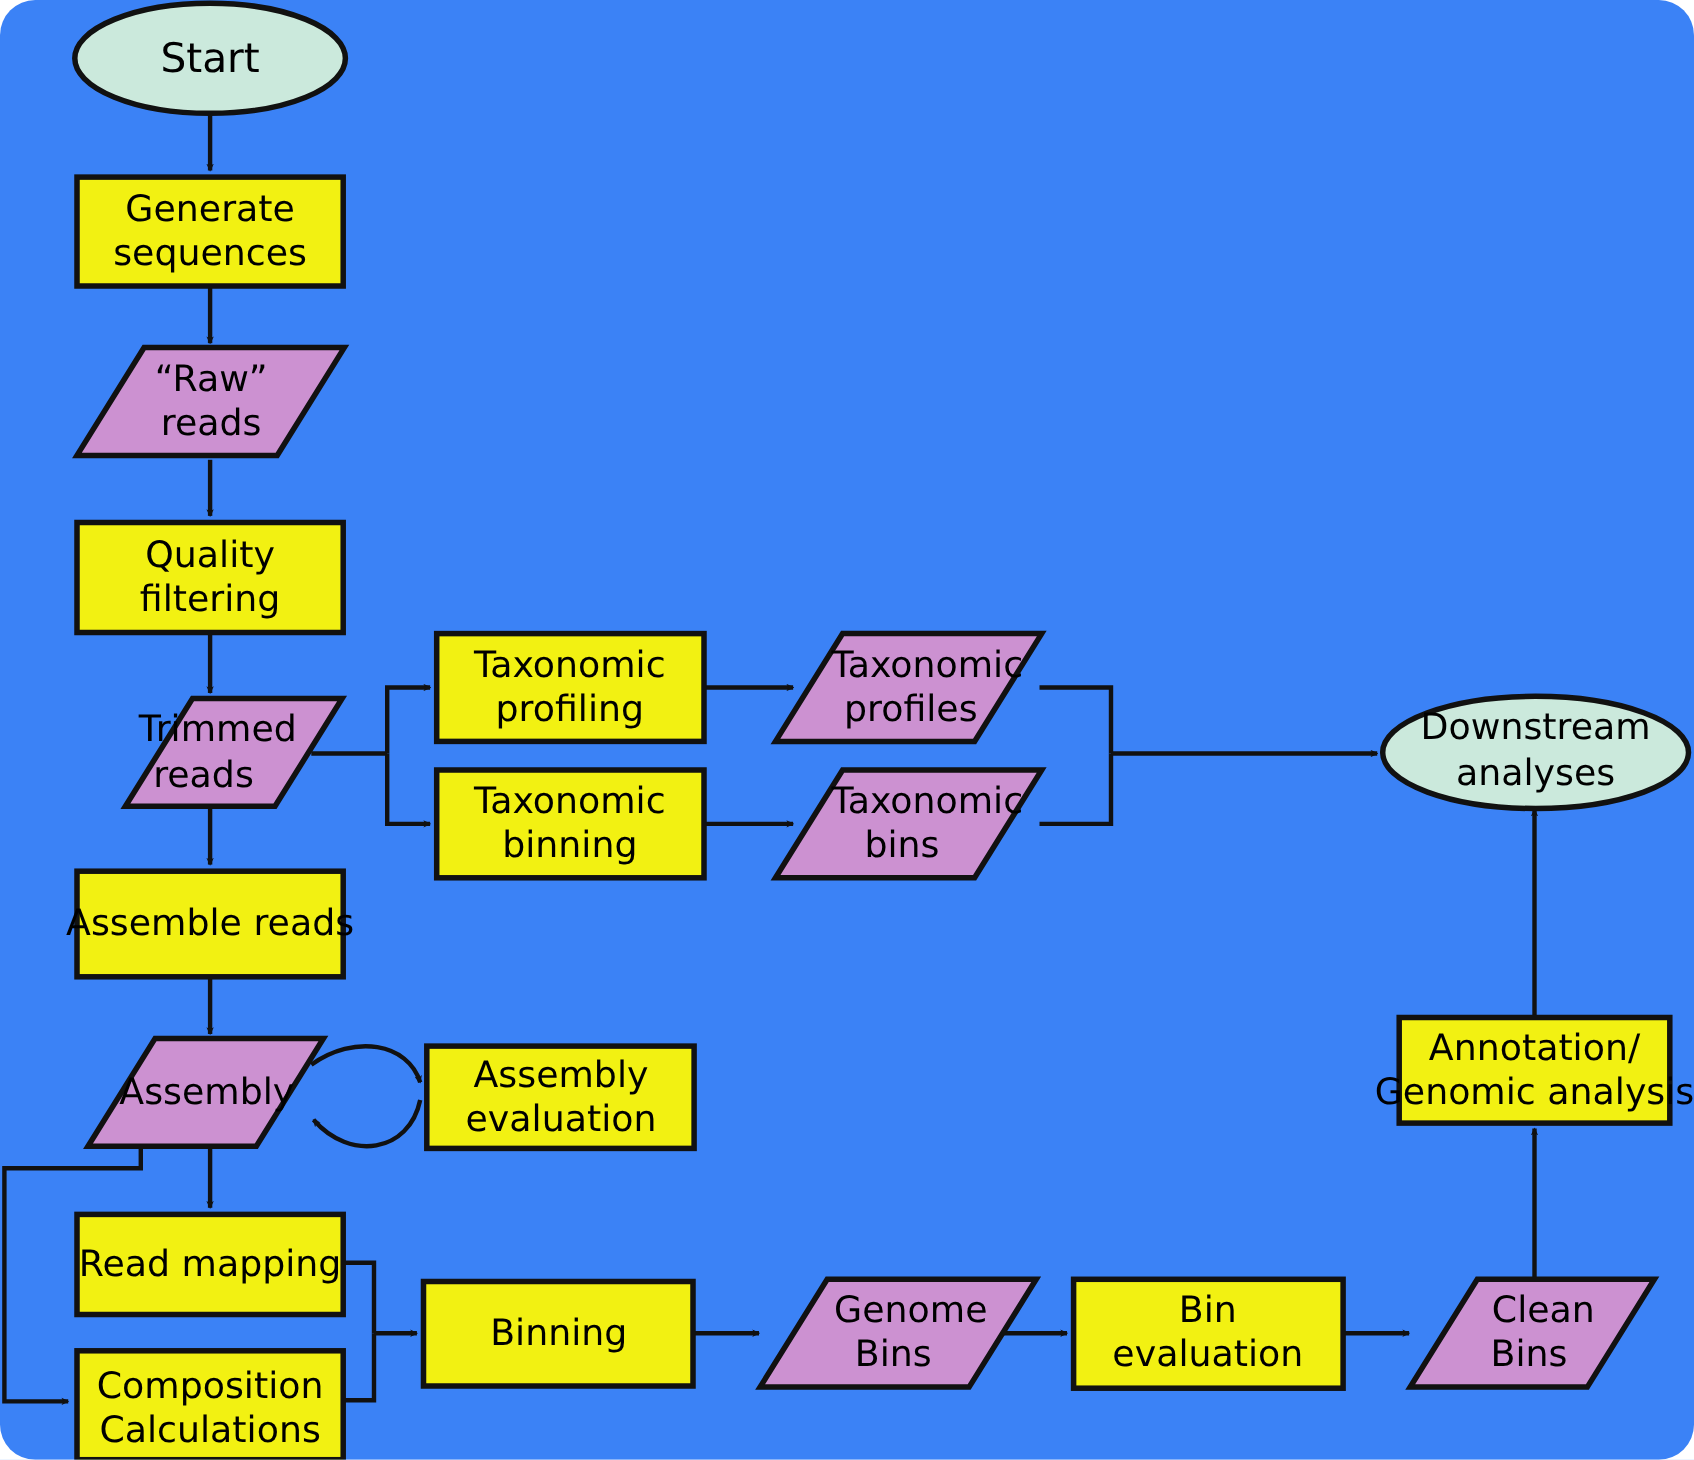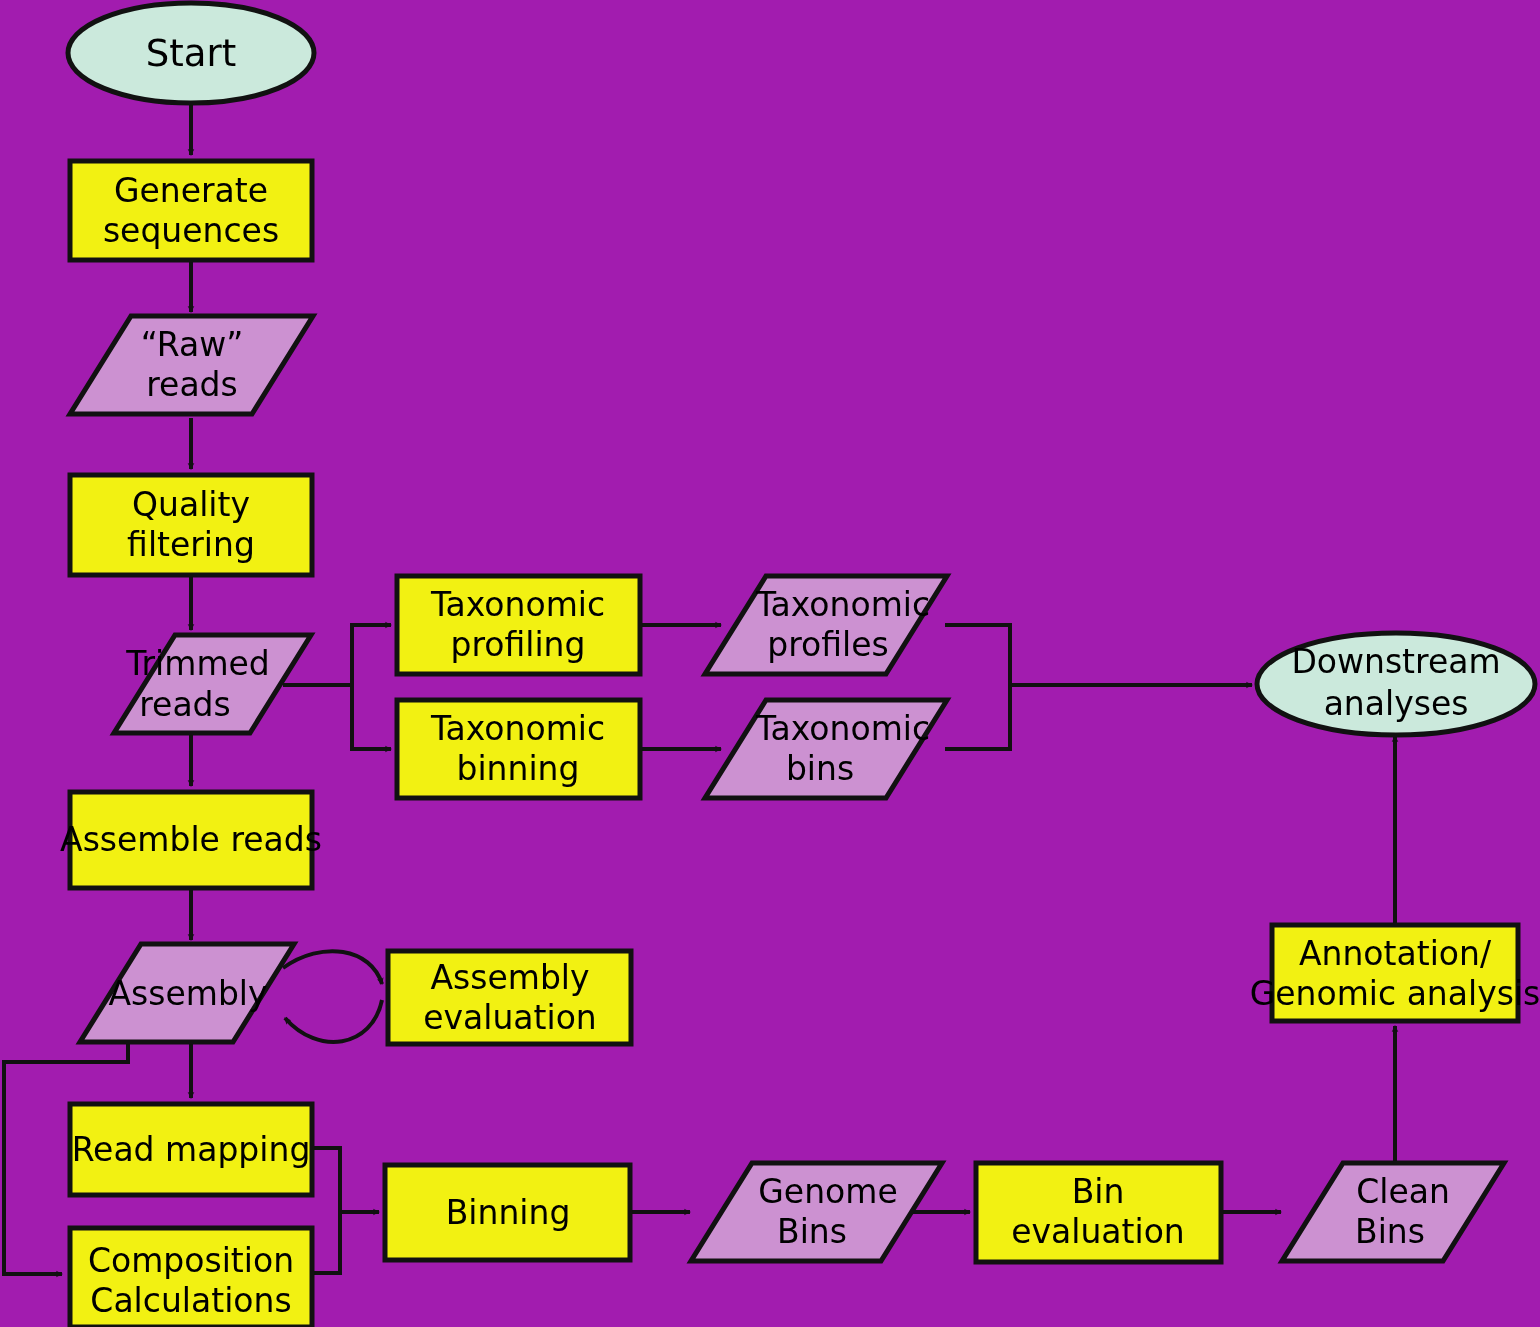--- a/index.html
+++ b/index.html
@@ -1,21 +1,22 @@
 <!DOCTYPE html>
 <html><head>
 <meta charset="utf-8">
 <style>
   html,body{margin:0;padding:0;background:#ffffff;}
   #stage{
     position:relative;
     width:1540px;height:1327px;
-    background:#a21caf;
+    background:#3b82f6;
     font-family:"DejaVu Sans","Liberation Sans",sans-serif;
     overflow:hidden;
+    border-radius:32px;
   }
   #flow-svg{position:absolute;left:0;top:0;width:1540px;height:1327px;}
   .node-label{
     font-family:"DejaVu Sans","Liberation Sans",sans-serif;
     fill:#000000;
     text-anchor:middle;
     dominant-baseline:middle;
   }
   .shape{stroke:#111111;stroke-width:5;stroke-linejoin:miter;}
   .proc{fill:#F2F112;}

